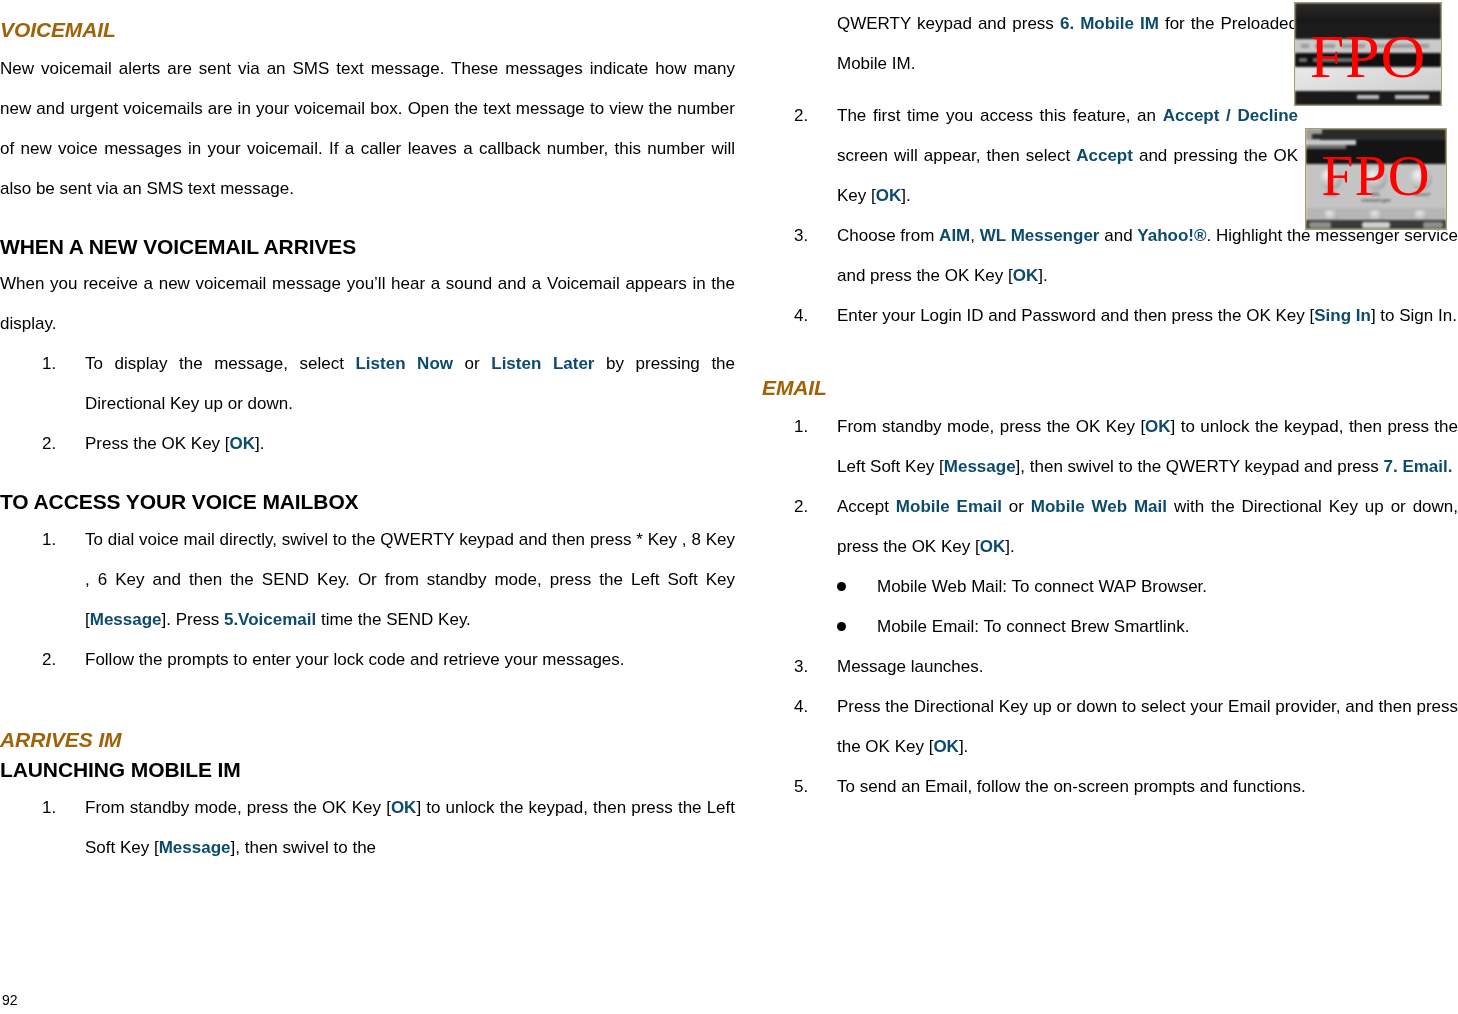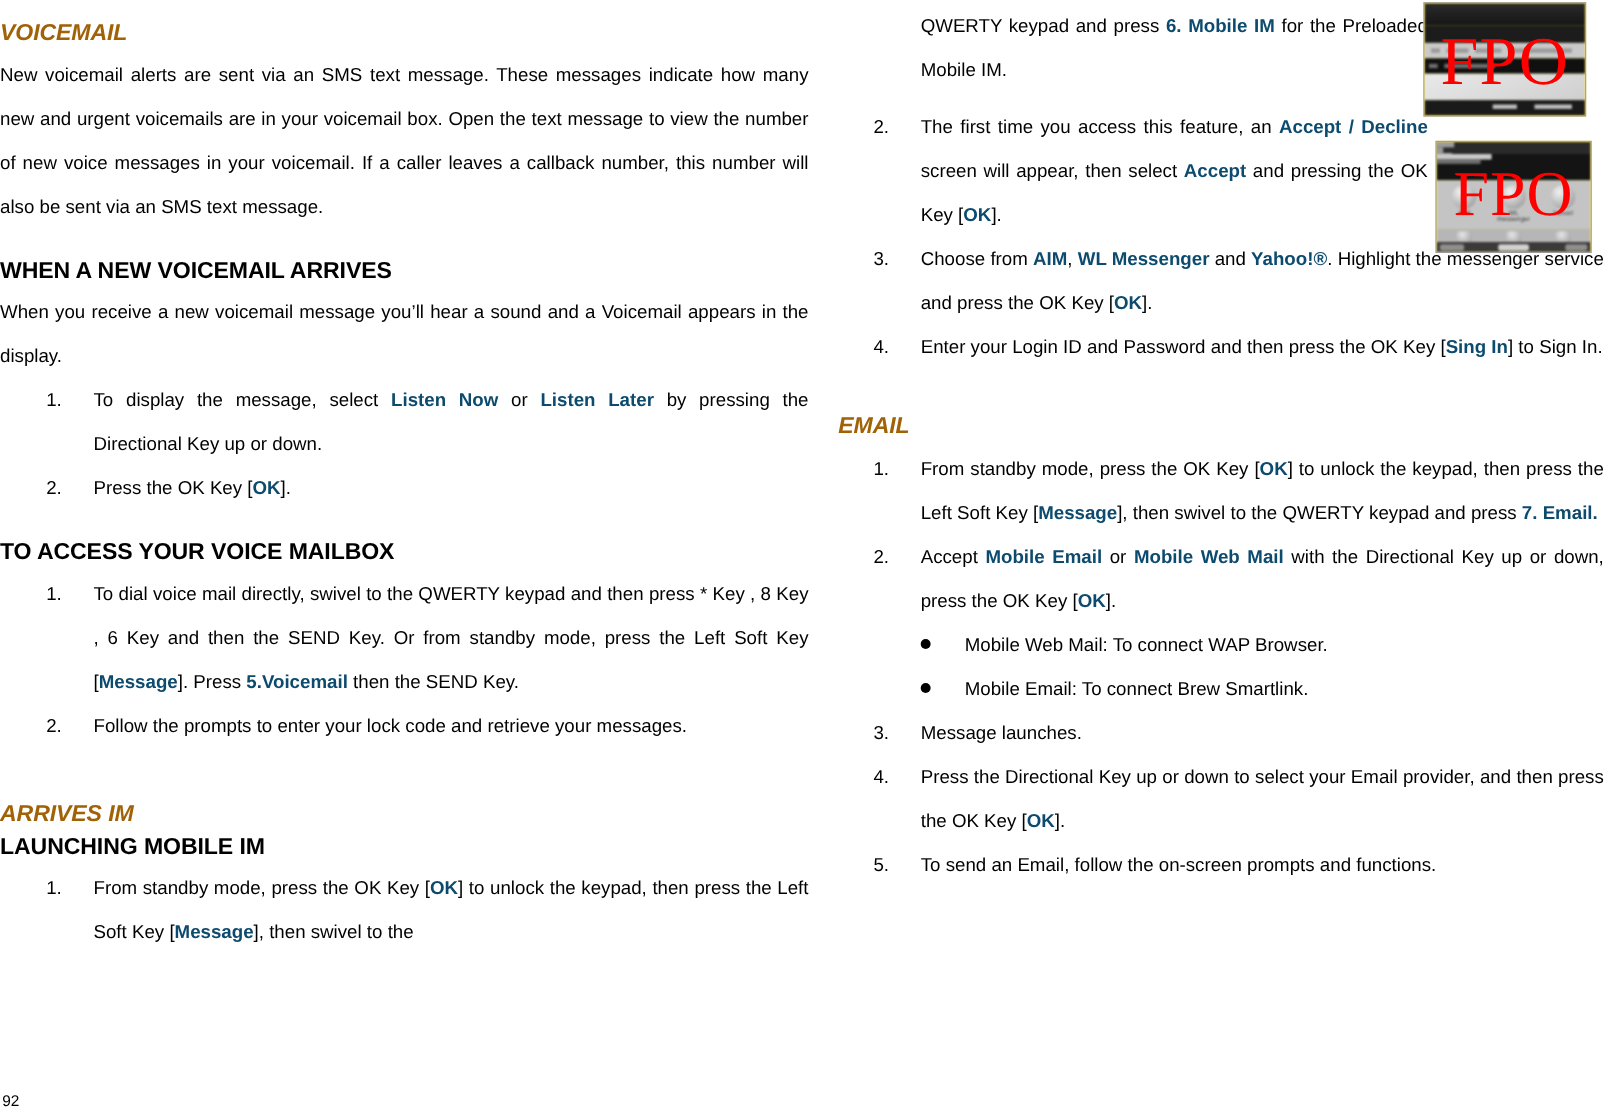--- a/index.html
+++ b/index.html
@@ -239,21 +239,21 @@
       </li>
     </ol>
 
     <div class="gap-md"></div>
 
     <h3 class="black-head">TO ACCESS YOUR VOICE MAILBOX</h3>
 
     <ol class="num">
       <li class="item">
         <span class="marker">1.</span>
-        <span class="rich"><span>To dial voice mail directly, swivel to the QWERTY keypad and then press * Key , 8 Key , 6 Key and then the SEND Key. Or from standby mode, press the Left Soft Key [</span><span class="teal">Message</span><span>]. Press </span><span class="teal">5.Voicemail</span><span> then the SEND Key.</span></span>
+        <span class="rich"><span>To dial voice mail directly, swivel to the QWERTY keypad and then press * Key , 8 Key , 6 Key and then the SEND Key. Or from standby mode, press the Left Soft Key [</span><span class="teal">Message</span><span>]. Press </span><span class="teal">5.Voicemail</span><span> time the SEND Key.</span></span>
       </li>
       <li class="item">
         <span class="marker">2.</span>
         <span class="rich"><span>Follow the prompts to enter your lock code and retrieve your messages.</span></span>
       </li>
     </ol>
 
     <div class="gap-lg"></div>
 
     <h2 class="teal-head">ARRIVES IM</h2>

